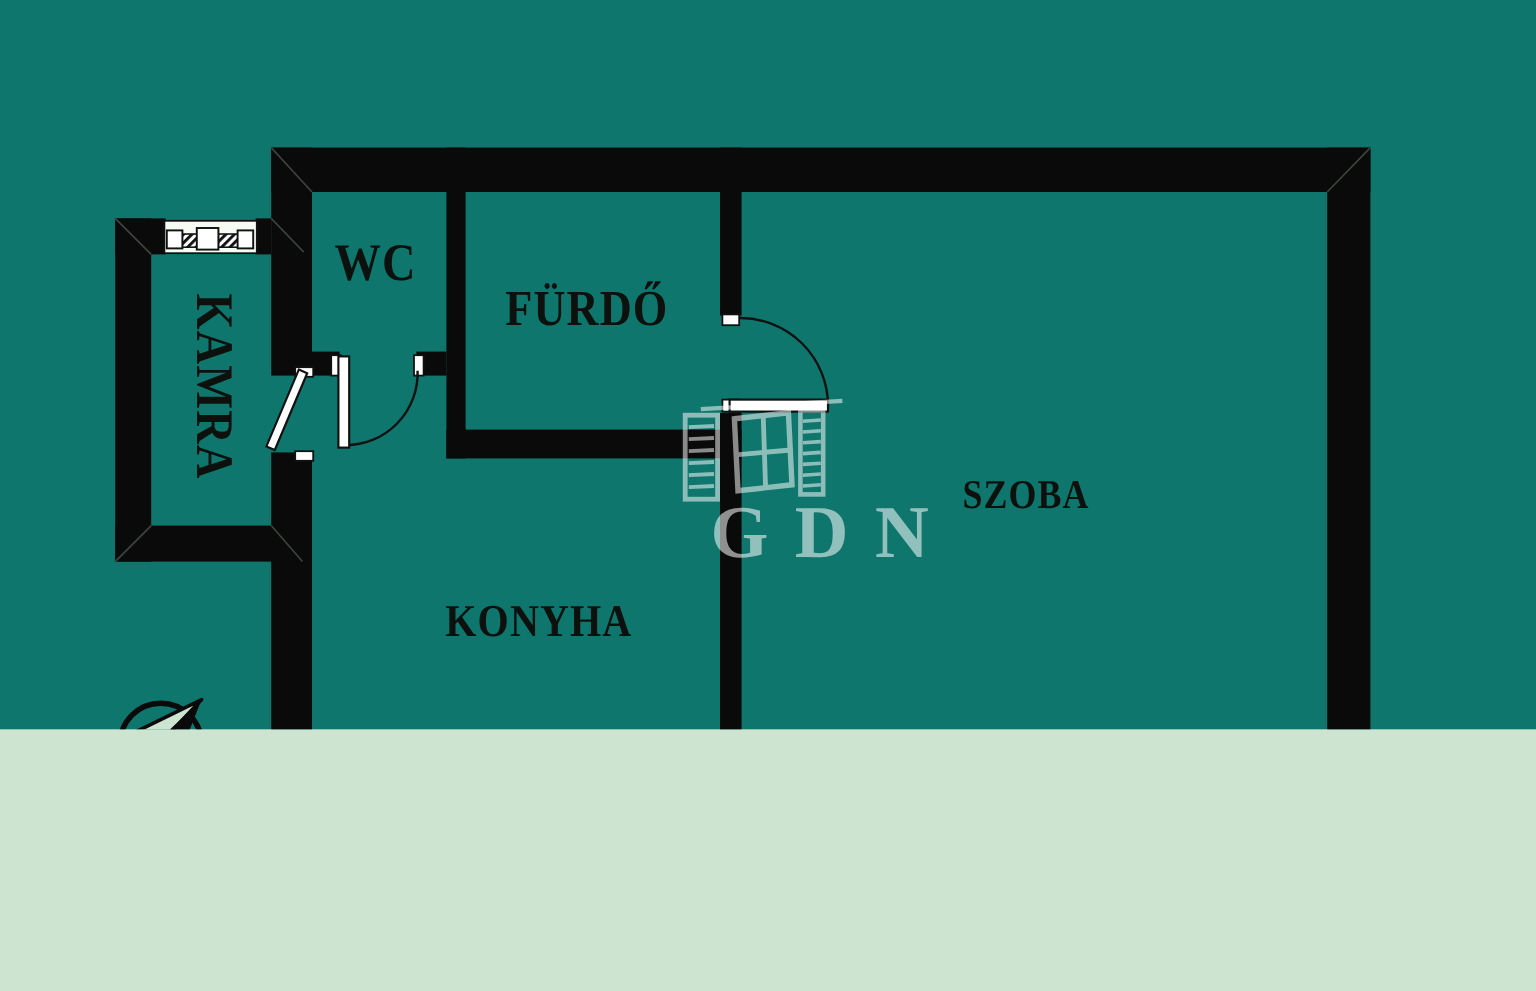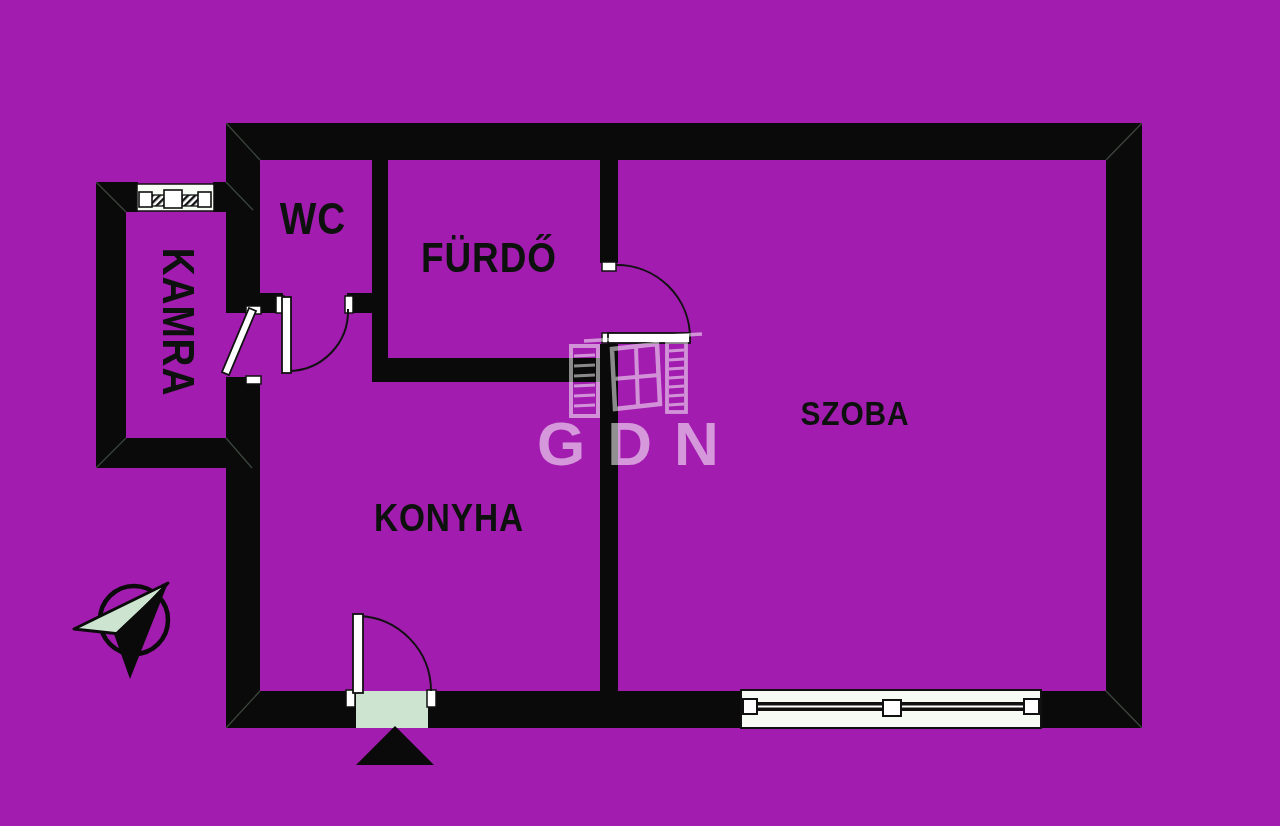--- a/index.html
+++ b/index.html
@@ -1,31 +1,31 @@
 <!DOCTYPE html>
 <html><head>
 <meta charset="utf-8">
 <style>
   html,body{margin:0;padding:0;background:#cde4d1;}
   .canvas{
-    position:relative;width:1280px;height:826px;background:#a21caf;overflow:hidden;
-    font-family:Liberation Sans, sans-serif;
+    position:relative;width:1280px;height:608px;background:#0f766e;overflow:hidden;
+    font-family:Liberation Serif, serif;
   }
   .plan-svg{position:absolute;left:0;top:0;width:1280px;height:826px;}
   .room-label{
     position:absolute;font-weight:700;color:#0c110d;white-space:nowrap;
     transform:translate(-50%,-50%) scaleX(.88);letter-spacing:1px;line-height:1;
   }
   .label-wc     {left:313px;top:219px;font-size:44px;}
   .label-furdo  {left:489px;top:258px;font-size:42px;}
   .label-kamra  {left:178px;top:322px;font-size:44px;transform:translate(-50%,-50%) rotate(90deg) scaleX(.88);}
   .label-konyha {left:449px;top:518px;font-size:38px;}
   .label-szoba  {left:855px;top:413px;font-size:34px;}
   .watermark-text{
-    position:absolute;left:639px;top:444px;transform:translate(-50%,-50%);
+    position:absolute;left:694px;top:444px;transform:translate(-50%,-50%);
     font-weight:700;font-size:62px;letter-spacing:22px;line-height:1;
     color:rgba(255,255,255,0.55);white-space:nowrap;text-align:center;
   }
 </style>
 </head>
 <body>
 
 <div class="canvas">
 
   <svg class="plan-svg" viewBox="0 0 1280 826">

